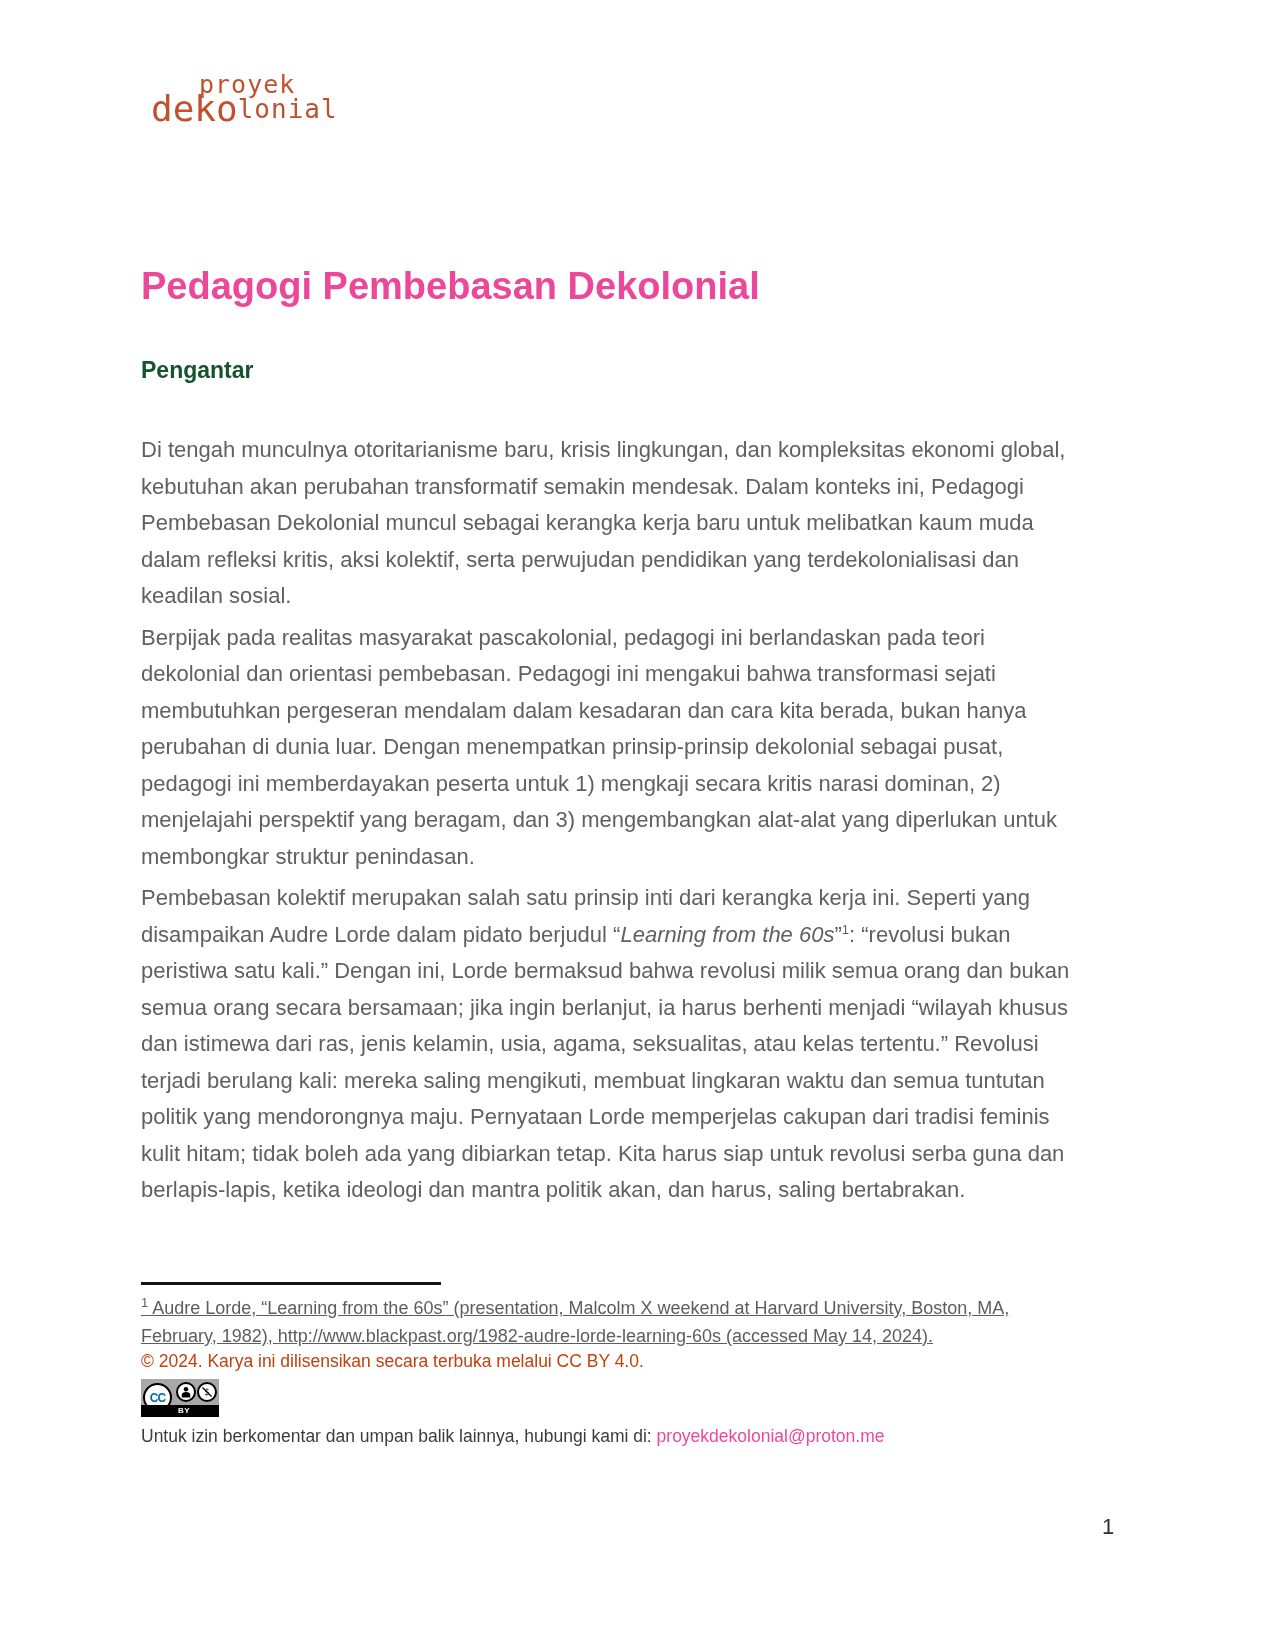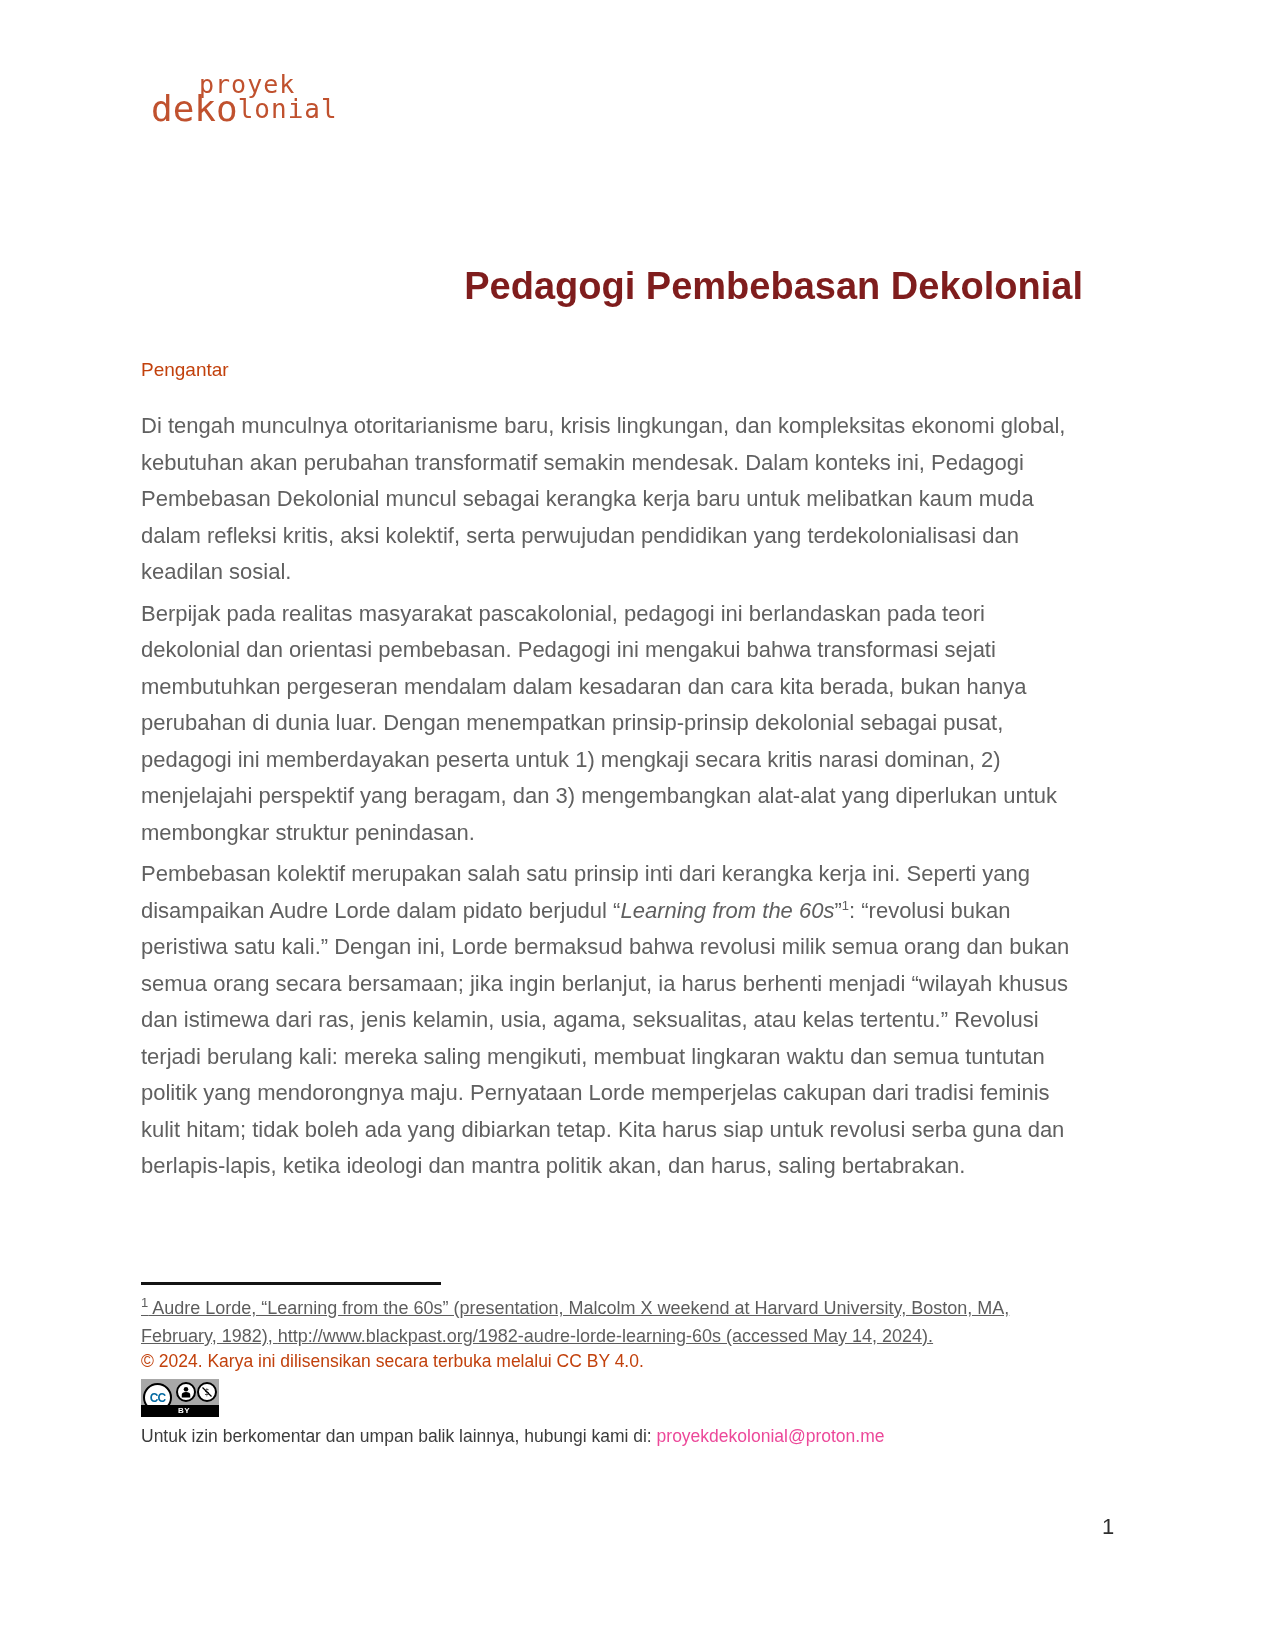--- a/index.html
+++ b/index.html
@@ -36,33 +36,33 @@
   
   .content {
     position: absolute;
     left: 141px;
     top: 264px;
     width: 942px;
   }
   .doc-title {
     font-size: 38px;
     font-weight: bold;
-    color: #7f1d1d;
-    text-align: right;
+    color: #ec4899;
+    text-align: left;
     line-height: 44px;
   }
   .section-heading {
     margin-top: 48px;
-    font-size: 19px;
-    font-weight: normal;
-    color: #c2410c;
+    font-size: 23px;
+    font-weight: bold;
+    color: #14532d;
     line-height: 28px;
   }
   .body-para {
-    margin-top: 24px;
+    margin-top: 48px;
     font-size: 22px;
     line-height: 36.5px;
     color: #606060;
   }
   .body-para + .body-para { margin-top: 5px; }
   .italic { font-style: italic; }
   sup.fn-ref {
     font-size: 13px;
     vertical-align: super;
     line-height: 0;

